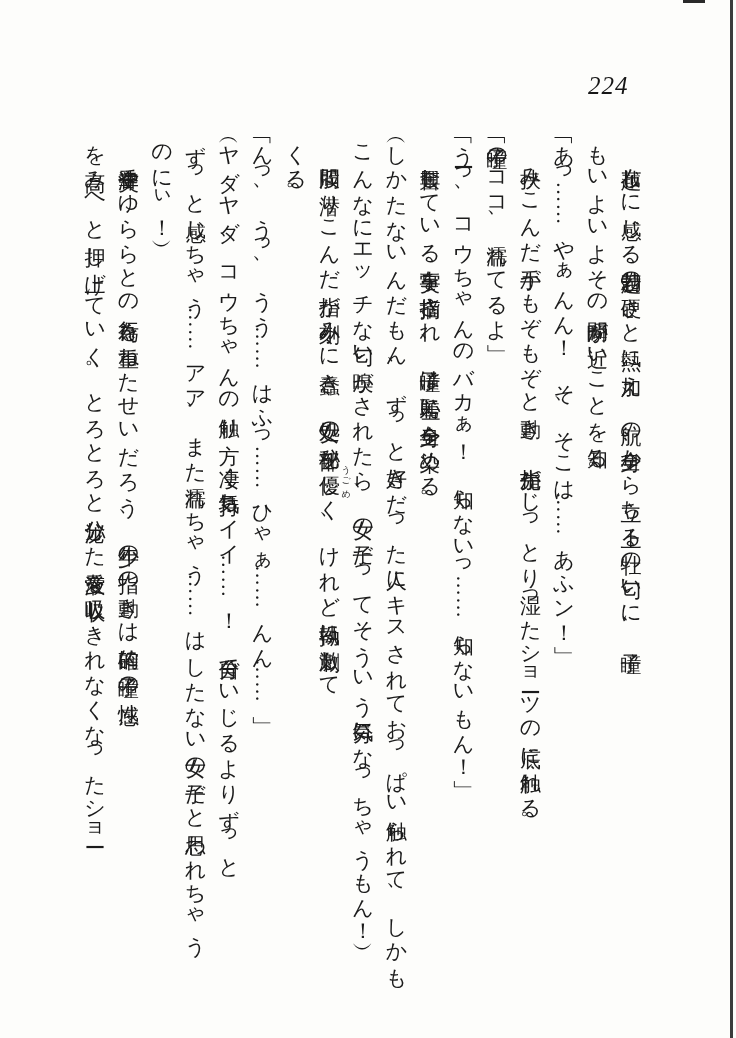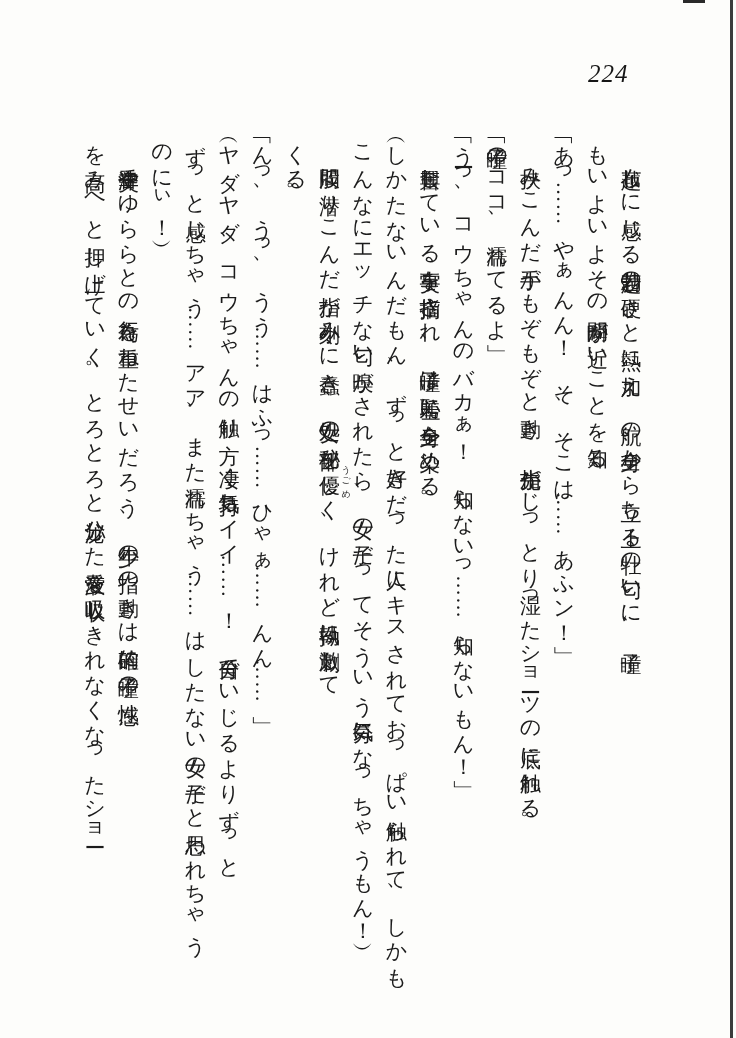--- a/index.html
+++ b/index.html
@@ -11,21 +11,21 @@
     position: relative;
     width: 736px;
     height: 1038px;
     background: #fdfdfb;
     overflow: hidden;
     font-family: "Liberation Serif", serif;
     color: #1b1b1b;
   }
   .page-number {
     position: absolute;
-    top: 60px;
+    top: 72px;
     left: 588px;
     font-size: 25px;
     font-style: italic;
     letter-spacing: 1px;
     color: #161616;
   }
   .text-block {
     position: absolute;
     top: 130px;
     left: 77px;

